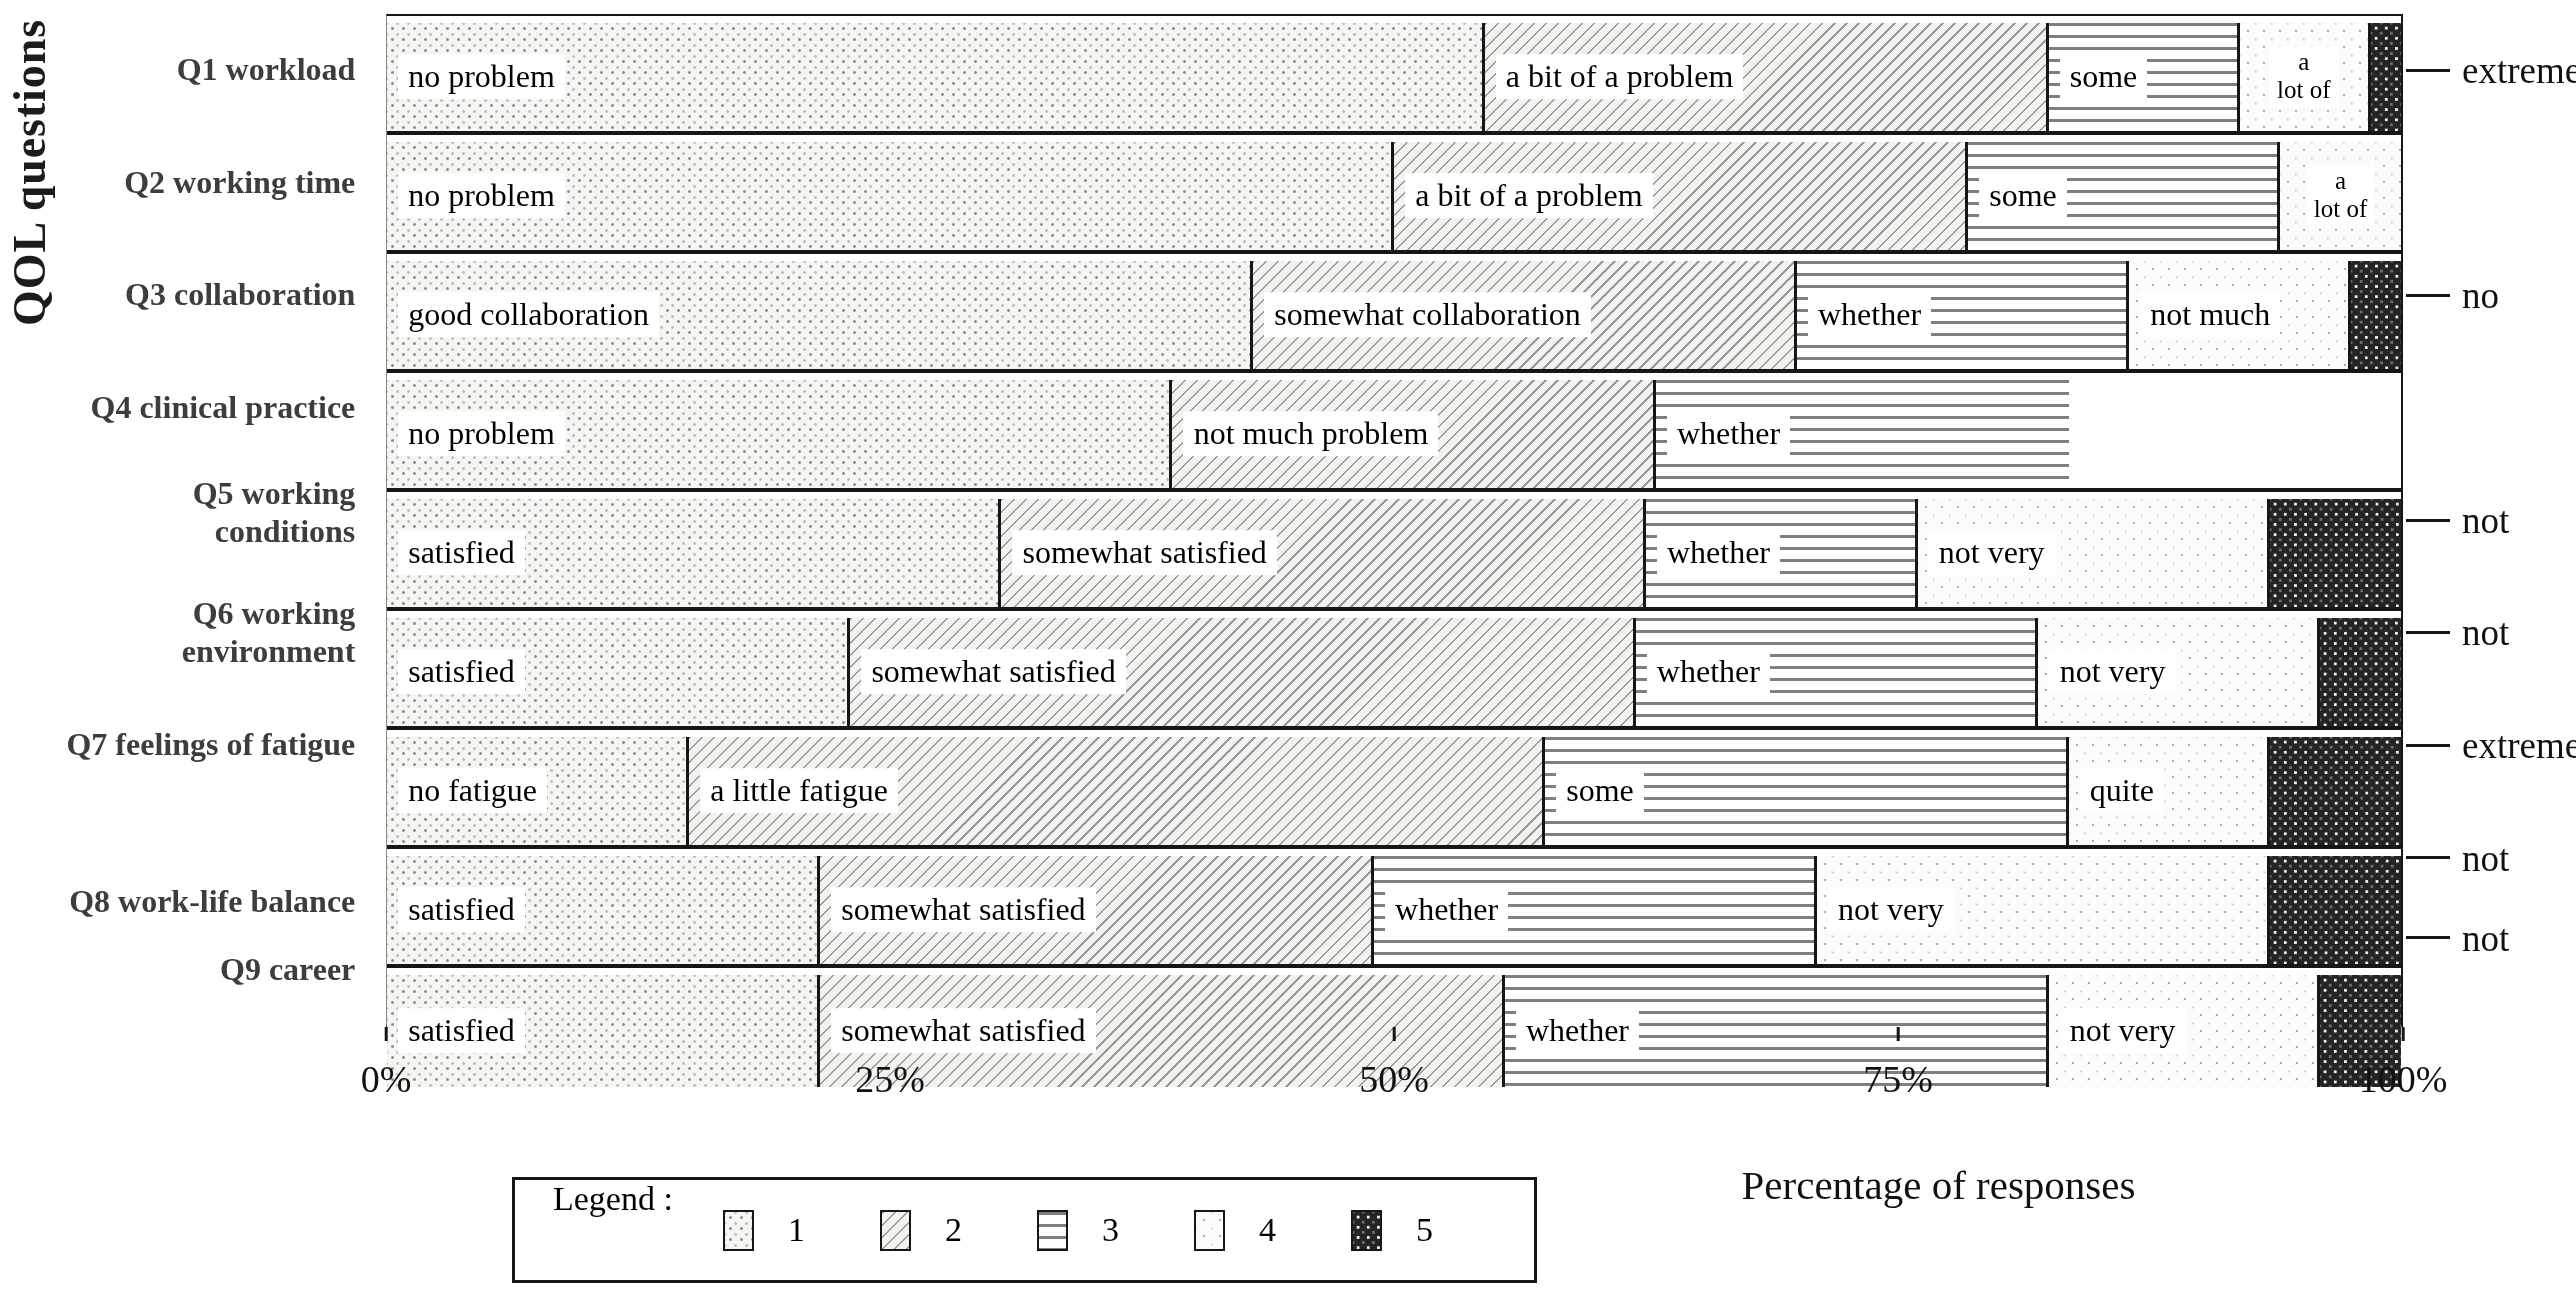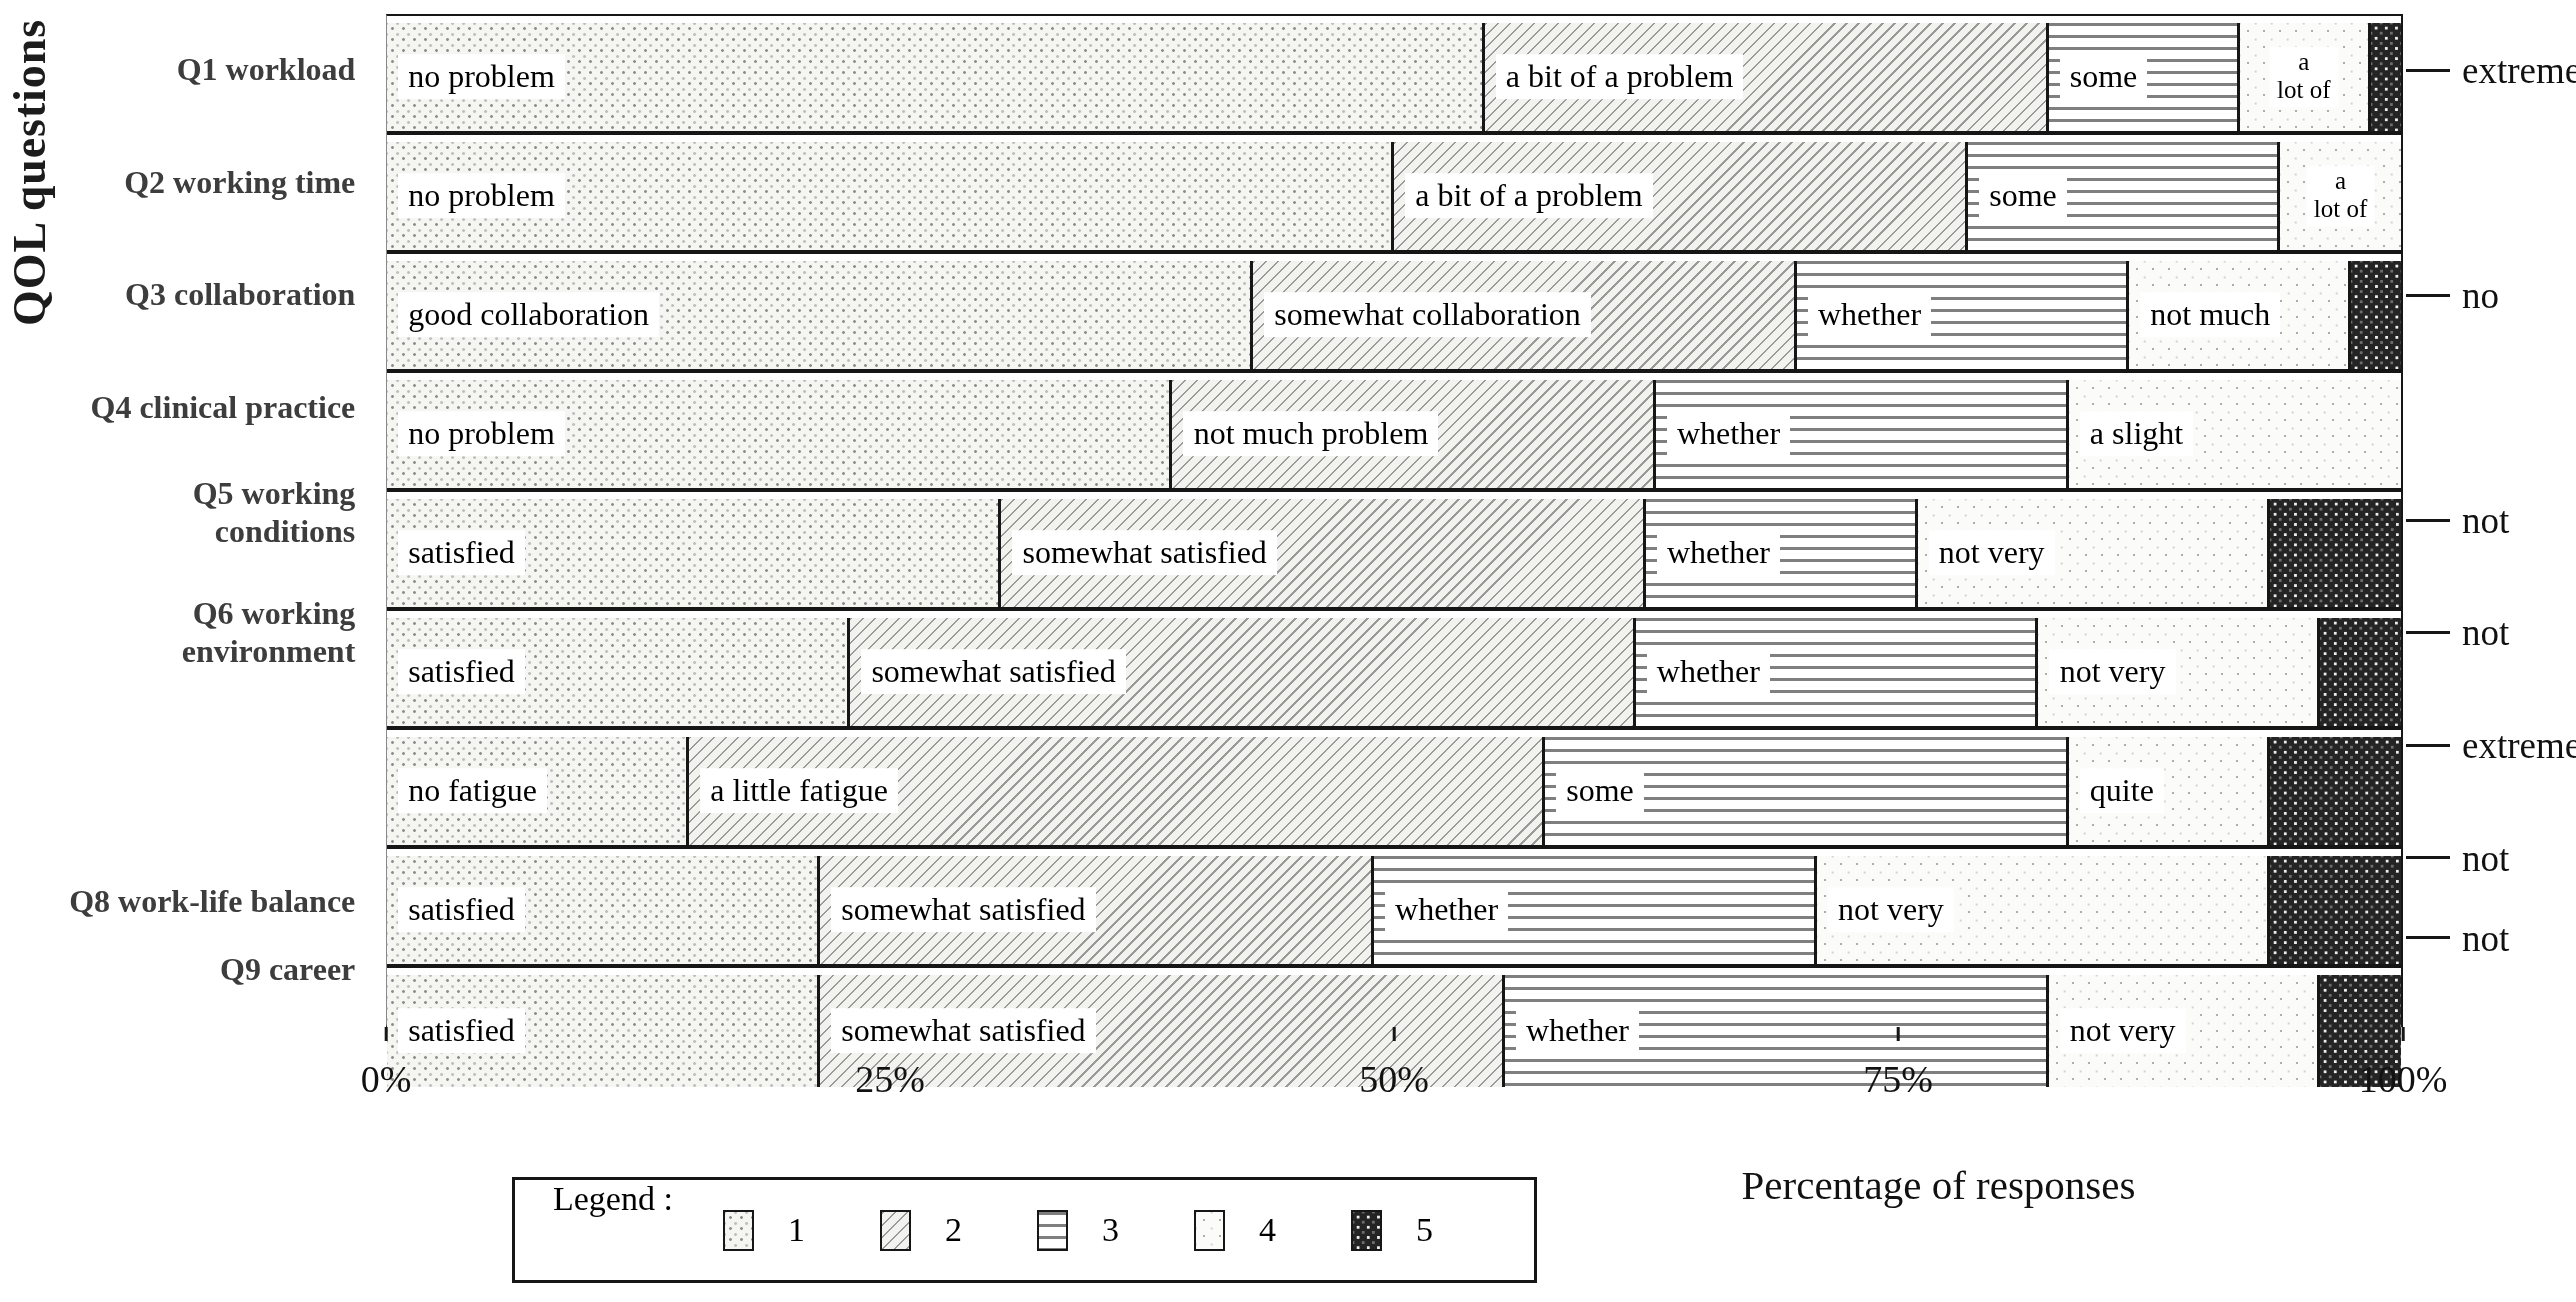--- a/index.html
+++ b/index.html
@@ -111,20 +111,23 @@
     </div>
     <div class="cat" style="top: 338px; height: 113px;">
       <span>Q4 clinical practice</span>
     </div>
     <div class="cat" style="top: 424px; height: 113px; align-items: flex-end;">
       <span>Q5 working<br>conditions</span>
     </div>
     <div class="cat" style="top: 563px; height: 113px;">
       <span>Q6 working<br>environment</span>
     </div>
+    <div class="cat" style="top: 675px; height: 113px;">
+      <span>Q7 feelings of fatigue</span>
+    </div>
     <div class="cat" style="top: 832px; height: 113px;">
       <span>Q8 work-life balance</span>
     </div>
     <div class="cat" style="top: 900px; height: 113px;">
       <span>Q9 career</span>
     </div>
   </div>
 
 <div class="plot">
     <div class="bar-row">
@@ -173,23 +176,20 @@
     </div>
     <div class="bar-row">
       <div class="seg p1" style="width: 39%;">
         <span class="seg-label">no problem</span>
       </div>
       <div class="seg p2" style="width: 24%;">
         <span class="seg-label">not much problem</span>
       </div>
       <div class="seg p3" style="width: 20.5%;">
         <span class="seg-label">whether</span>
-      </div>
-      <div class="seg p4" style="width: 16.5%;">
-        <span class="seg-label">a slight</span>
       </div>
     </div>
     <div class="bar-row">
       <div class="seg p1" style="width: 30.5%;">
         <span class="seg-label">satisfied</span>
       </div>
       <div class="seg p2" style="width: 32%;">
         <span class="seg-label">somewhat satisfied</span>
       </div>
       <div class="seg p3" style="width: 13.5%;">

